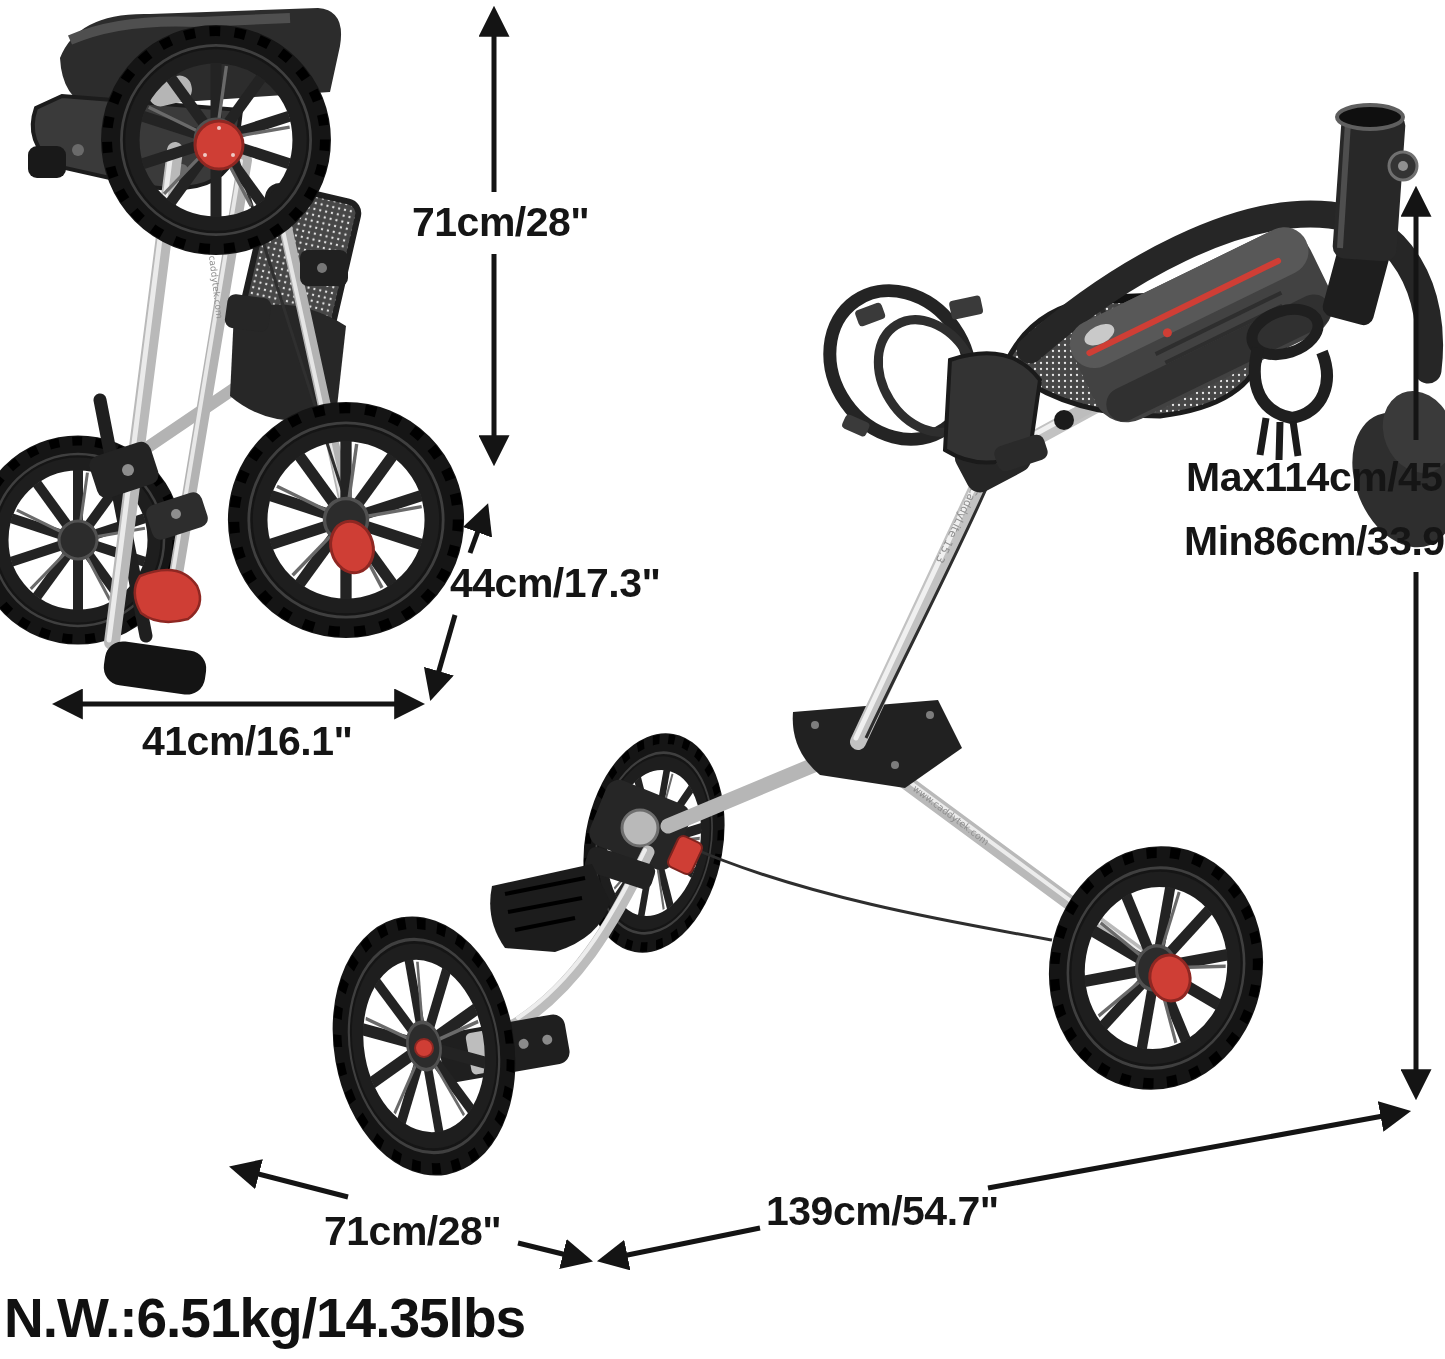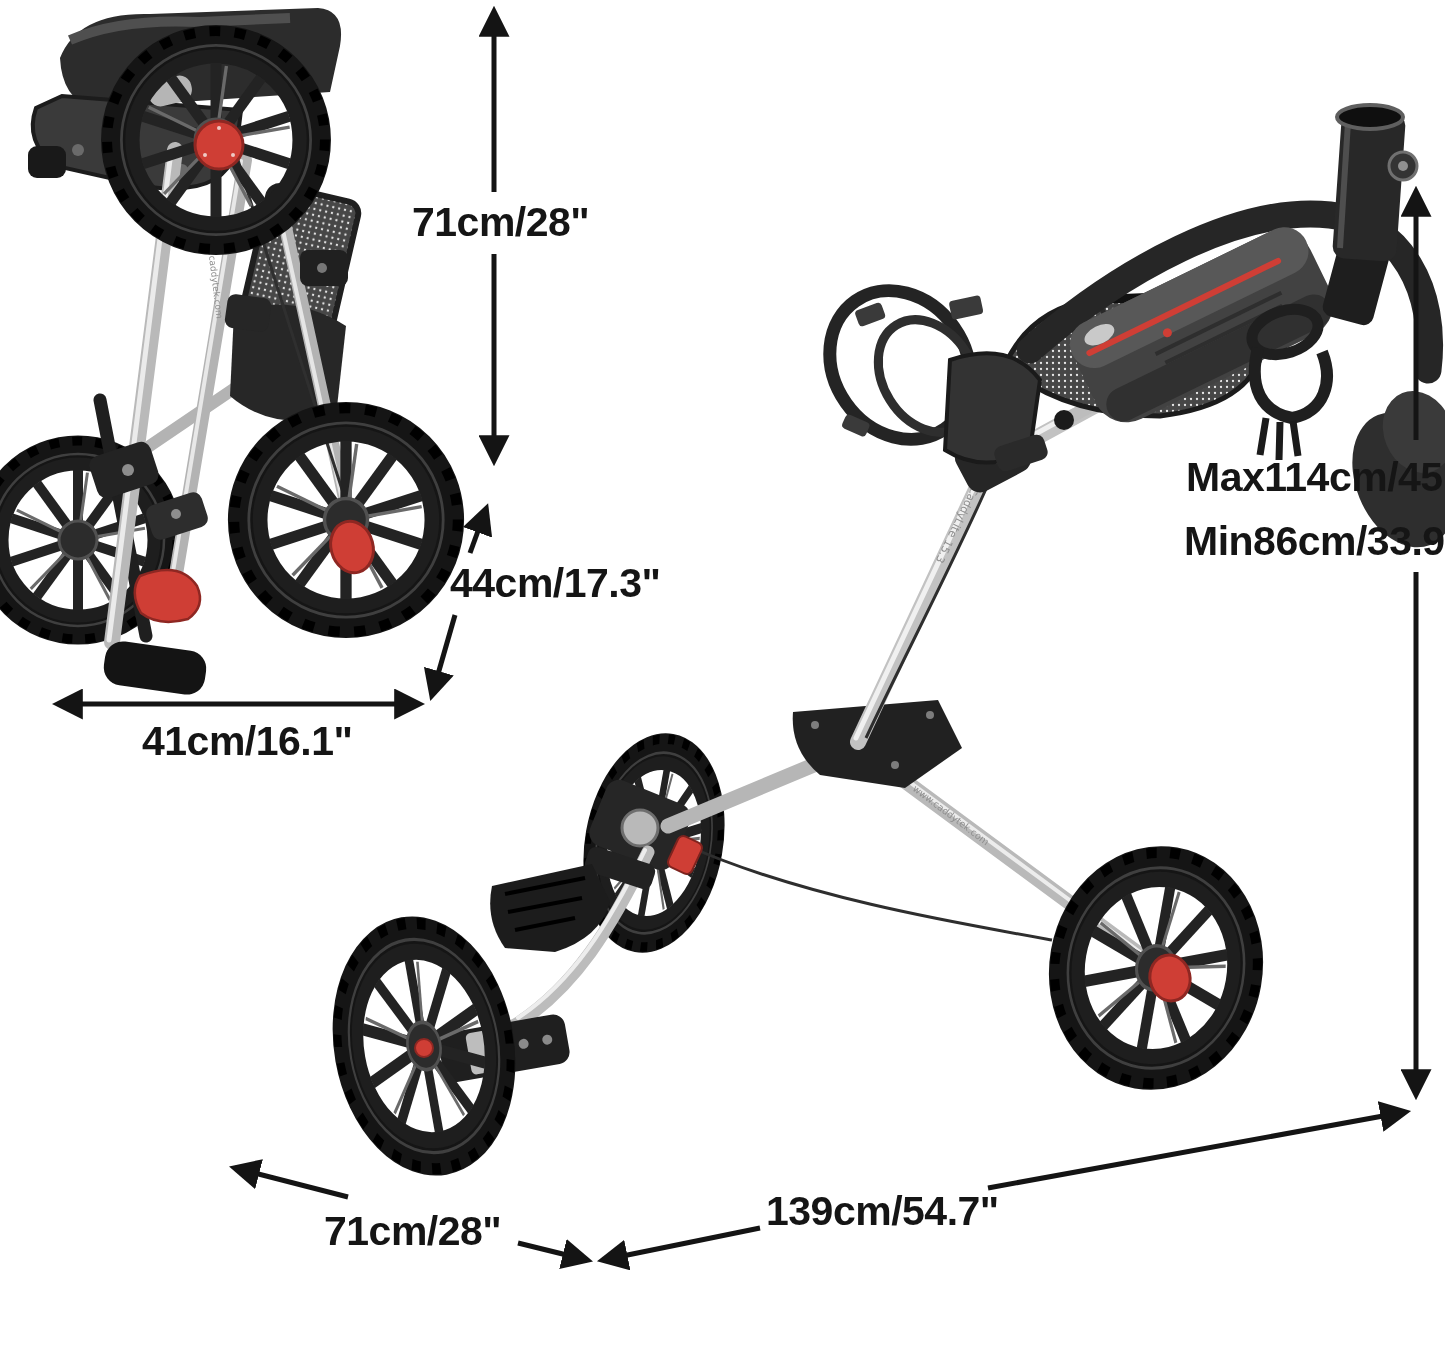--- a/index.html
+++ b/index.html
@@ -246,14 +246,15 @@
   </g>
 </svg>
 
 <div class="dim-label" style="left:412px;top:200px;">71cm/28"</div>
 <div class="dim-label" style="left:450px;top:561px;">44cm/17.3"</div>
 <div class="dim-label" style="left:142px;top:719px;">41cm/16.1"</div>
 <div class="dim-label" style="left:1186px;top:455px;">Max114cm/45"</div>
 <div class="dim-label" style="left:1184px;top:519px;">Min86cm/33.9"</div>
 <div class="dim-label" style="left:766px;top:1189px;">139cm/54.7"</div>
 <div class="dim-label" style="left:324px;top:1209px;">71cm/28"</div>
+<div class="nw-label" style="left:4px;top:1286px;">N.W.:6.51kg/14.35lbs</div>
 
 </div>
 
 </body></html>

